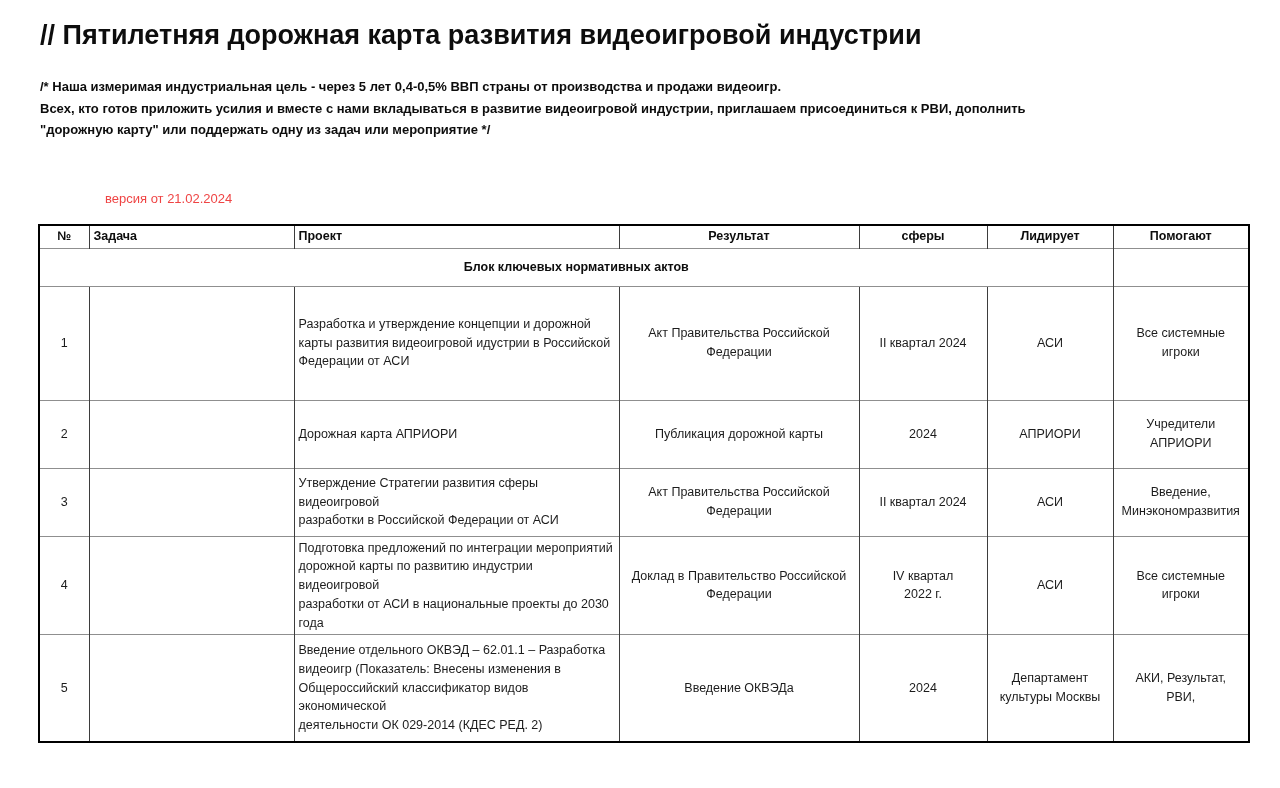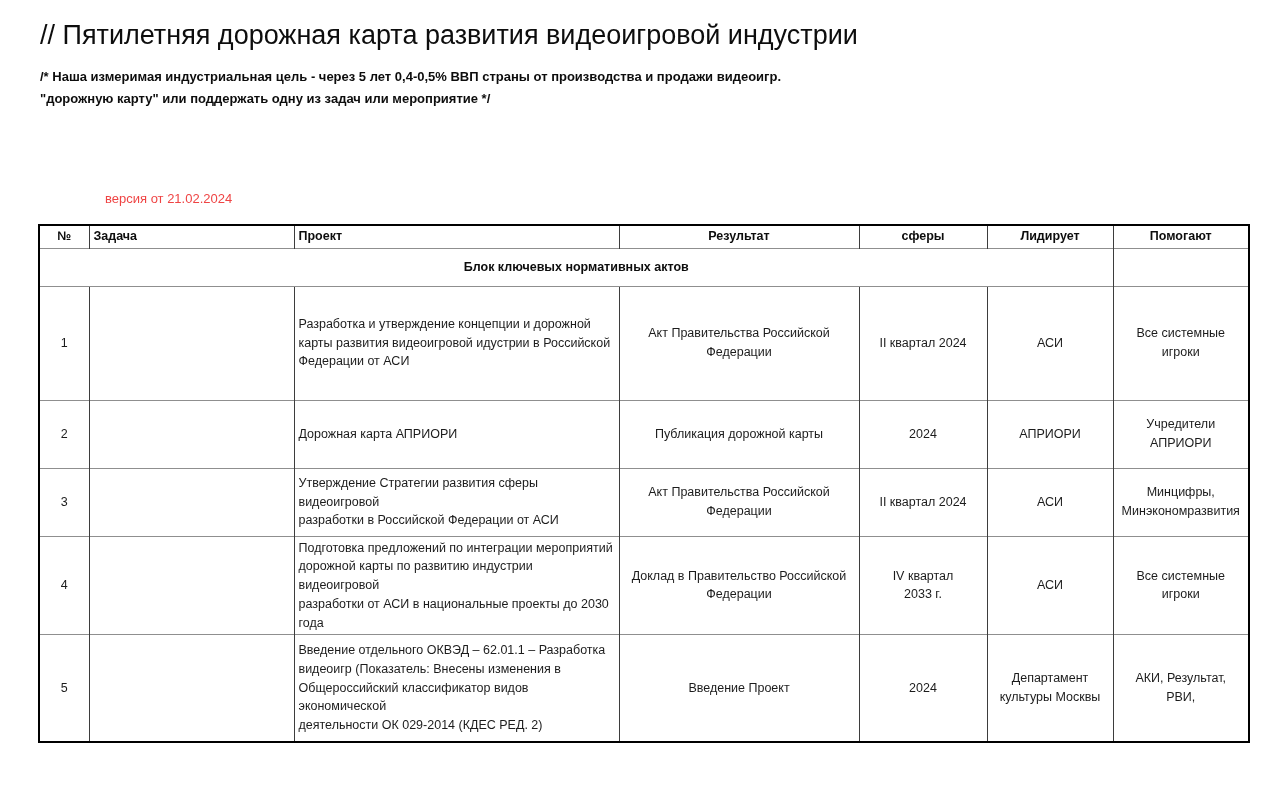--- a/index.html
+++ b/index.html
@@ -2,23 +2,23 @@
 <html><head>
 <meta charset="utf-8">
 <style>
   html,body{margin:0;padding:0;background:#ffffff;}
   body{
     width:1280px;height:788px;position:relative;overflow:hidden;
     font-family:"Liberation Sans",sans-serif;color:#161616;
   }
   .page-title{
     position:absolute;top:20px;left:40px;
-    font-size:27px;font-weight:normal;color:#0d0d0d;white-space:nowrap;
+    font-size:27px;font-weight:bold;color:#0d0d0d;white-space:nowrap;
   }
-  .intro{position:absolute;top:66px;left:40px;width:1200px;}
+  .intro{position:absolute;top:76px;left:40px;width:1200px;}
   .intro .line{font-size:13px;line-height:21.5px;white-space:nowrap;color:#1c1c1c;}
   .intro .b{font-weight:bold;color:#0d0d0d;}
   .version{position:absolute;top:191px;left:105px;font-size:13px;color:#ef4444;}
 
   table.roadmap{
     position:absolute;top:224px;left:38px;width:1210px;
     border-collapse:collapse;table-layout:fixed;
     border:2px solid #000;
   }
   table.roadmap td, table.roadmap th{
@@ -47,20 +47,21 @@
   .c-result,.c-time,.c-leads,.c-helps{text-align:center;margin-left:15px;}
   td.c-helps, th.c-helps{border-left:2px solid #000;}
 </style>
 </head>
 <body>
 
 <div class="page-title">// Пятилетняя дорожная карта развития видеоигровой индустрии</div>
 
 <div class="intro">
   <div class="line b">/* Наша измеримая индустриальная цель - через 5 лет 0,4-0,5% ВВП страны от производства и продажи видеоигр.</div>
+  <div class="line b">Всех, кто готов приложить усилия и вместе с нами вкладываться в развитие видеоигровой индустрии, приглашаем присоединиться к РВИ, дополнить</div>
   <div class="line b">"дорожную карту" или поддержать одну из задач или мероприятие */</div>
 </div>
 
 <div class="version">версия от 21.02.2024</div>
 
 <table class="roadmap">
   <colgroup>
     <col style="width:50px">
     <col style="width:205px">
     <col style="width:325px">
@@ -108,46 +109,46 @@
   </tr>
   <tr class="r3">
     <td class="c-num">3</td>
     <td class="c-task"></td>
     <td class="c-project">Утверждение Стратегии развития сферы видеоигровой
 разработки в Российской Федерации от АСИ</td>
     <td class="c-result">Акт Правительства Российской
 Федерации</td>
     <td class="c-time">II квартал 2024</td>
     <td class="c-leads">АСИ</td>
-    <td class="c-helps">Минцифры,
+    <td class="c-helps">Введение,
 Минэкономразвития</td>
   </tr>
   <tr class="r4">
     <td class="c-num">4</td>
     <td class="c-task"></td>
     <td class="c-project">Подготовка предложений по интеграции мероприятий
 дорожной карты по развитию индустрии видеоигровой
 разработки от АСИ в национальные проекты до 2030
 года</td>
     <td class="c-result">Доклад в Правительство Российской
 Федерации</td>
     <td class="c-time">IV квартал
-2033 г.</td>
+2022 г.</td>
     <td class="c-leads">АСИ</td>
     <td class="c-helps">Все системные
 игроки</td>
   </tr>
   <tr class="r5">
     <td class="c-num">5</td>
     <td class="c-task"></td>
     <td class="c-project">Введение отдельного ОКВЭД – 62.01.1 – Разработка
 видеоигр (Показатель: Внесены изменения в
 Общероссийский классификатор видов экономической
 деятельности ОК 029-2014 (КДЕС РЕД. 2)</td>
-    <td class="c-result">Введение Проект</td>
+    <td class="c-result">Введение ОКВЭДа</td>
     <td class="c-time">2024</td>
     <td class="c-leads">Департамент
 культуры Москвы</td>
     <td class="c-helps">АКИ, Результат,
 РВИ,</td>
   </tr>
 </tbody>
   </table>
 
 </body></html>

